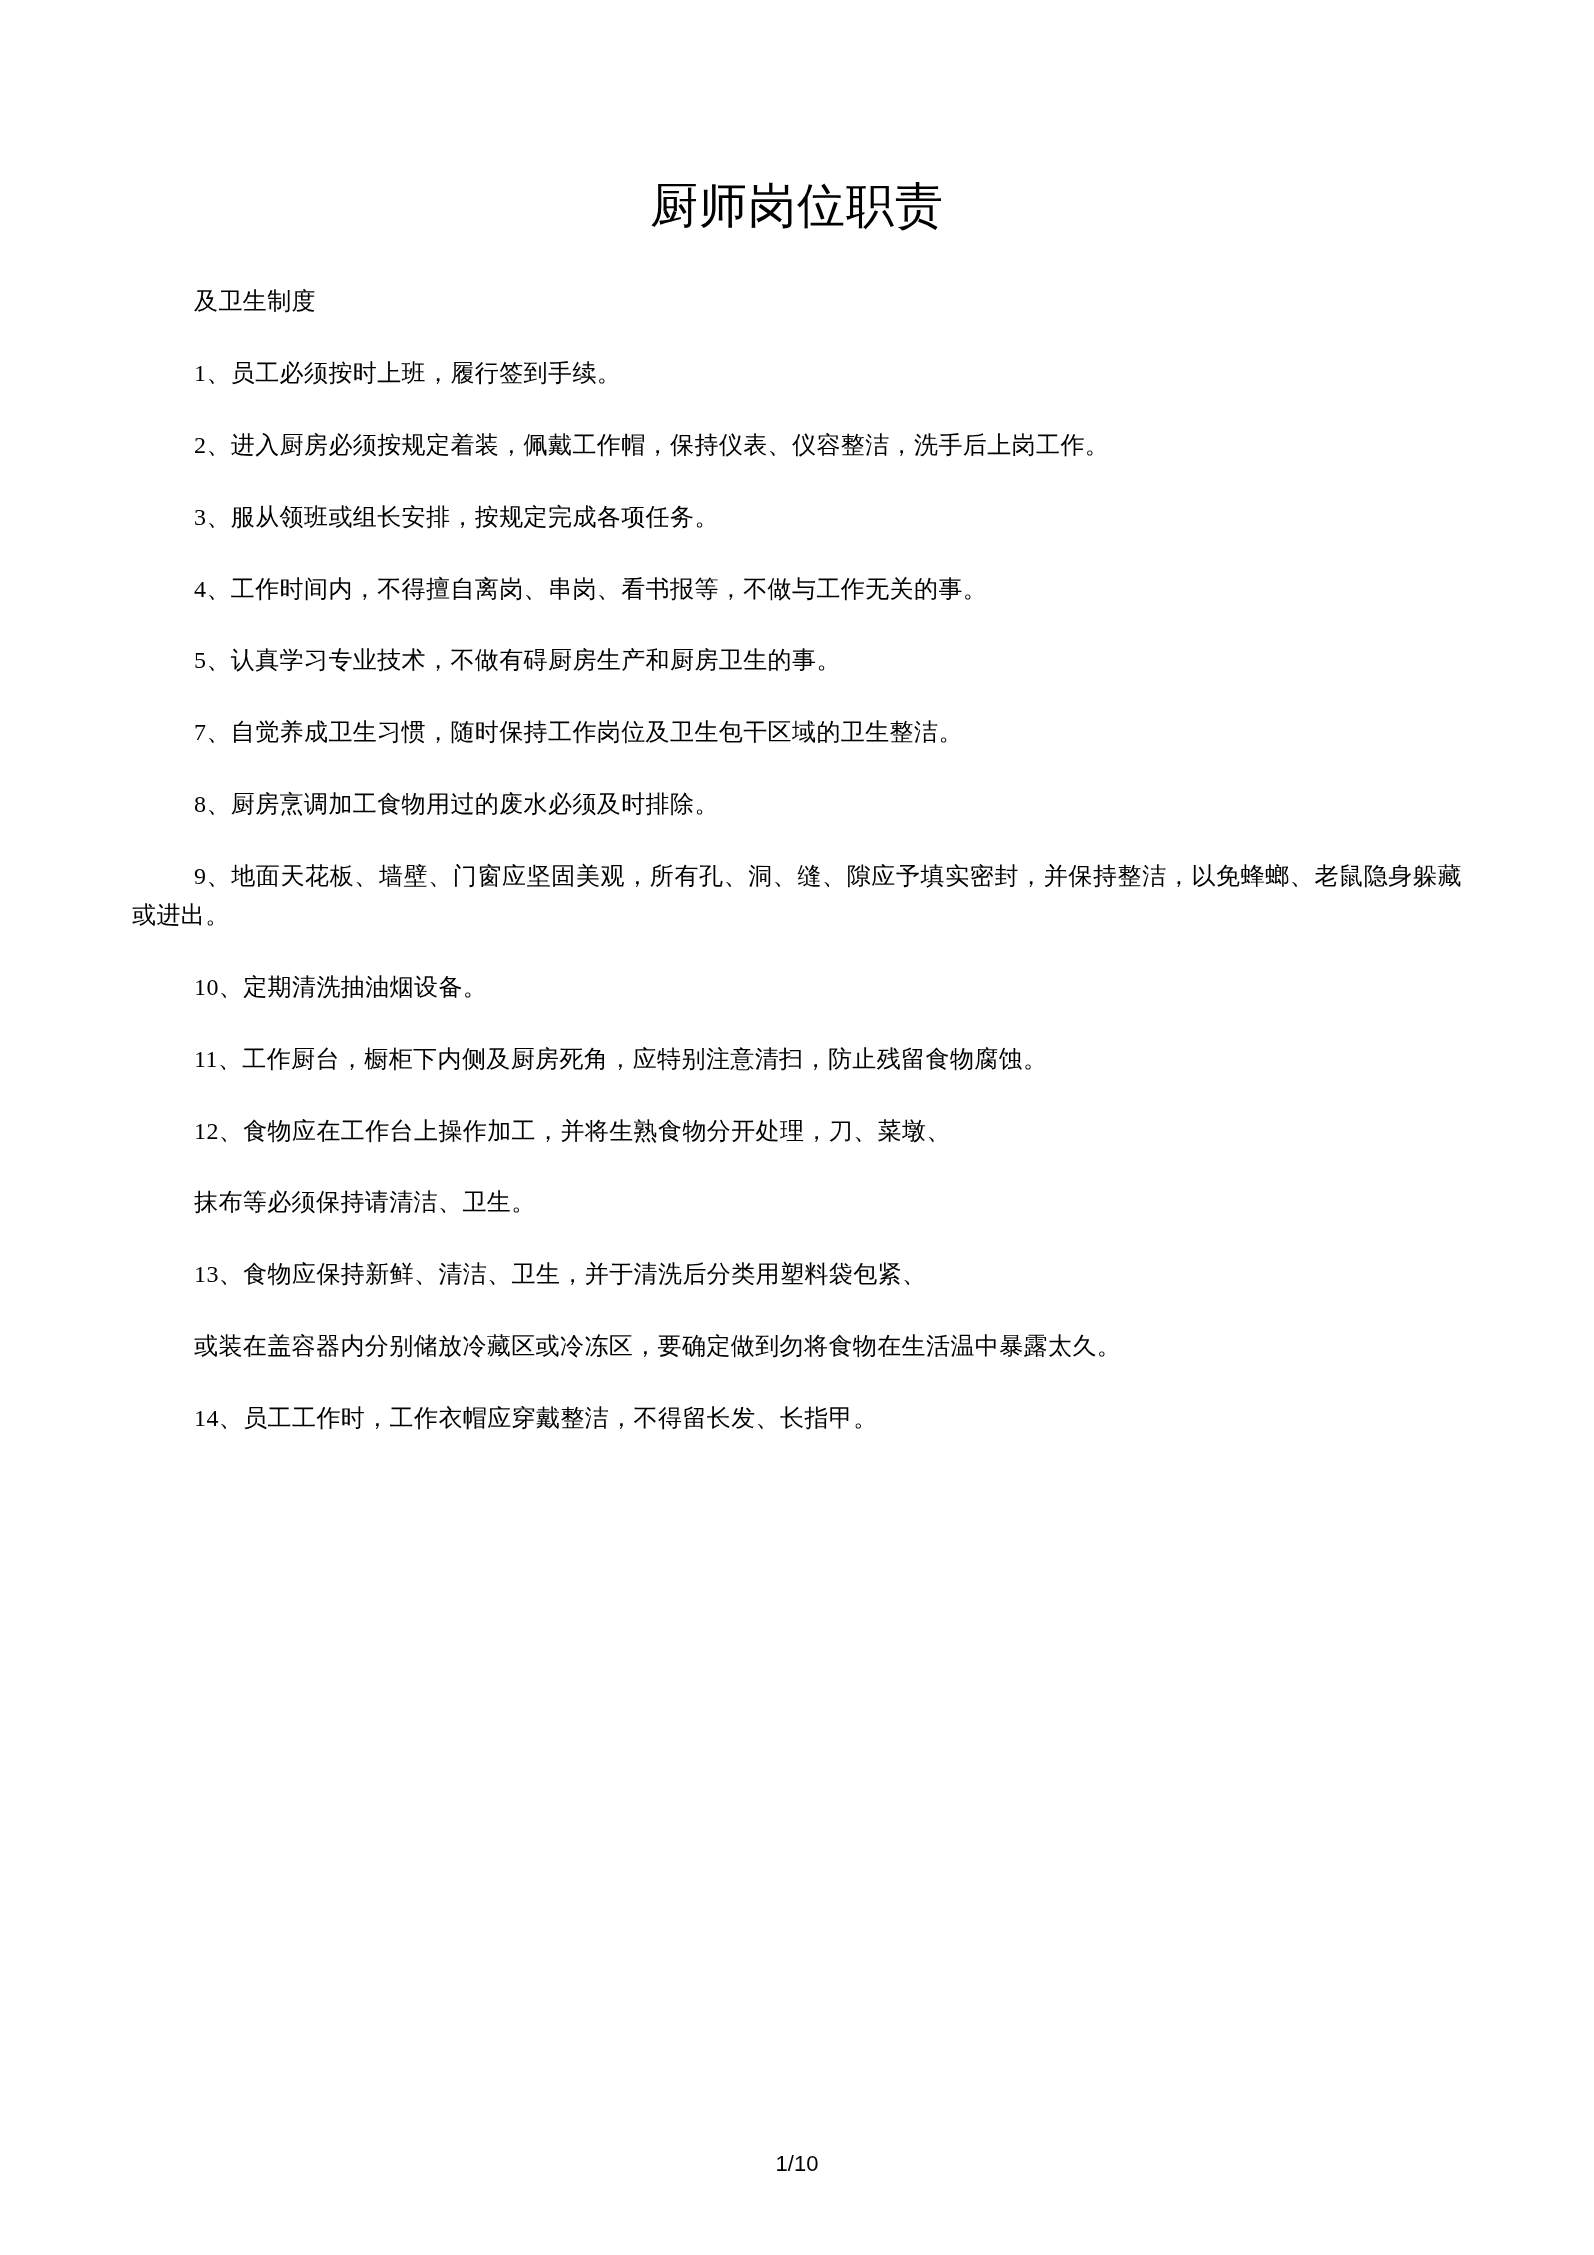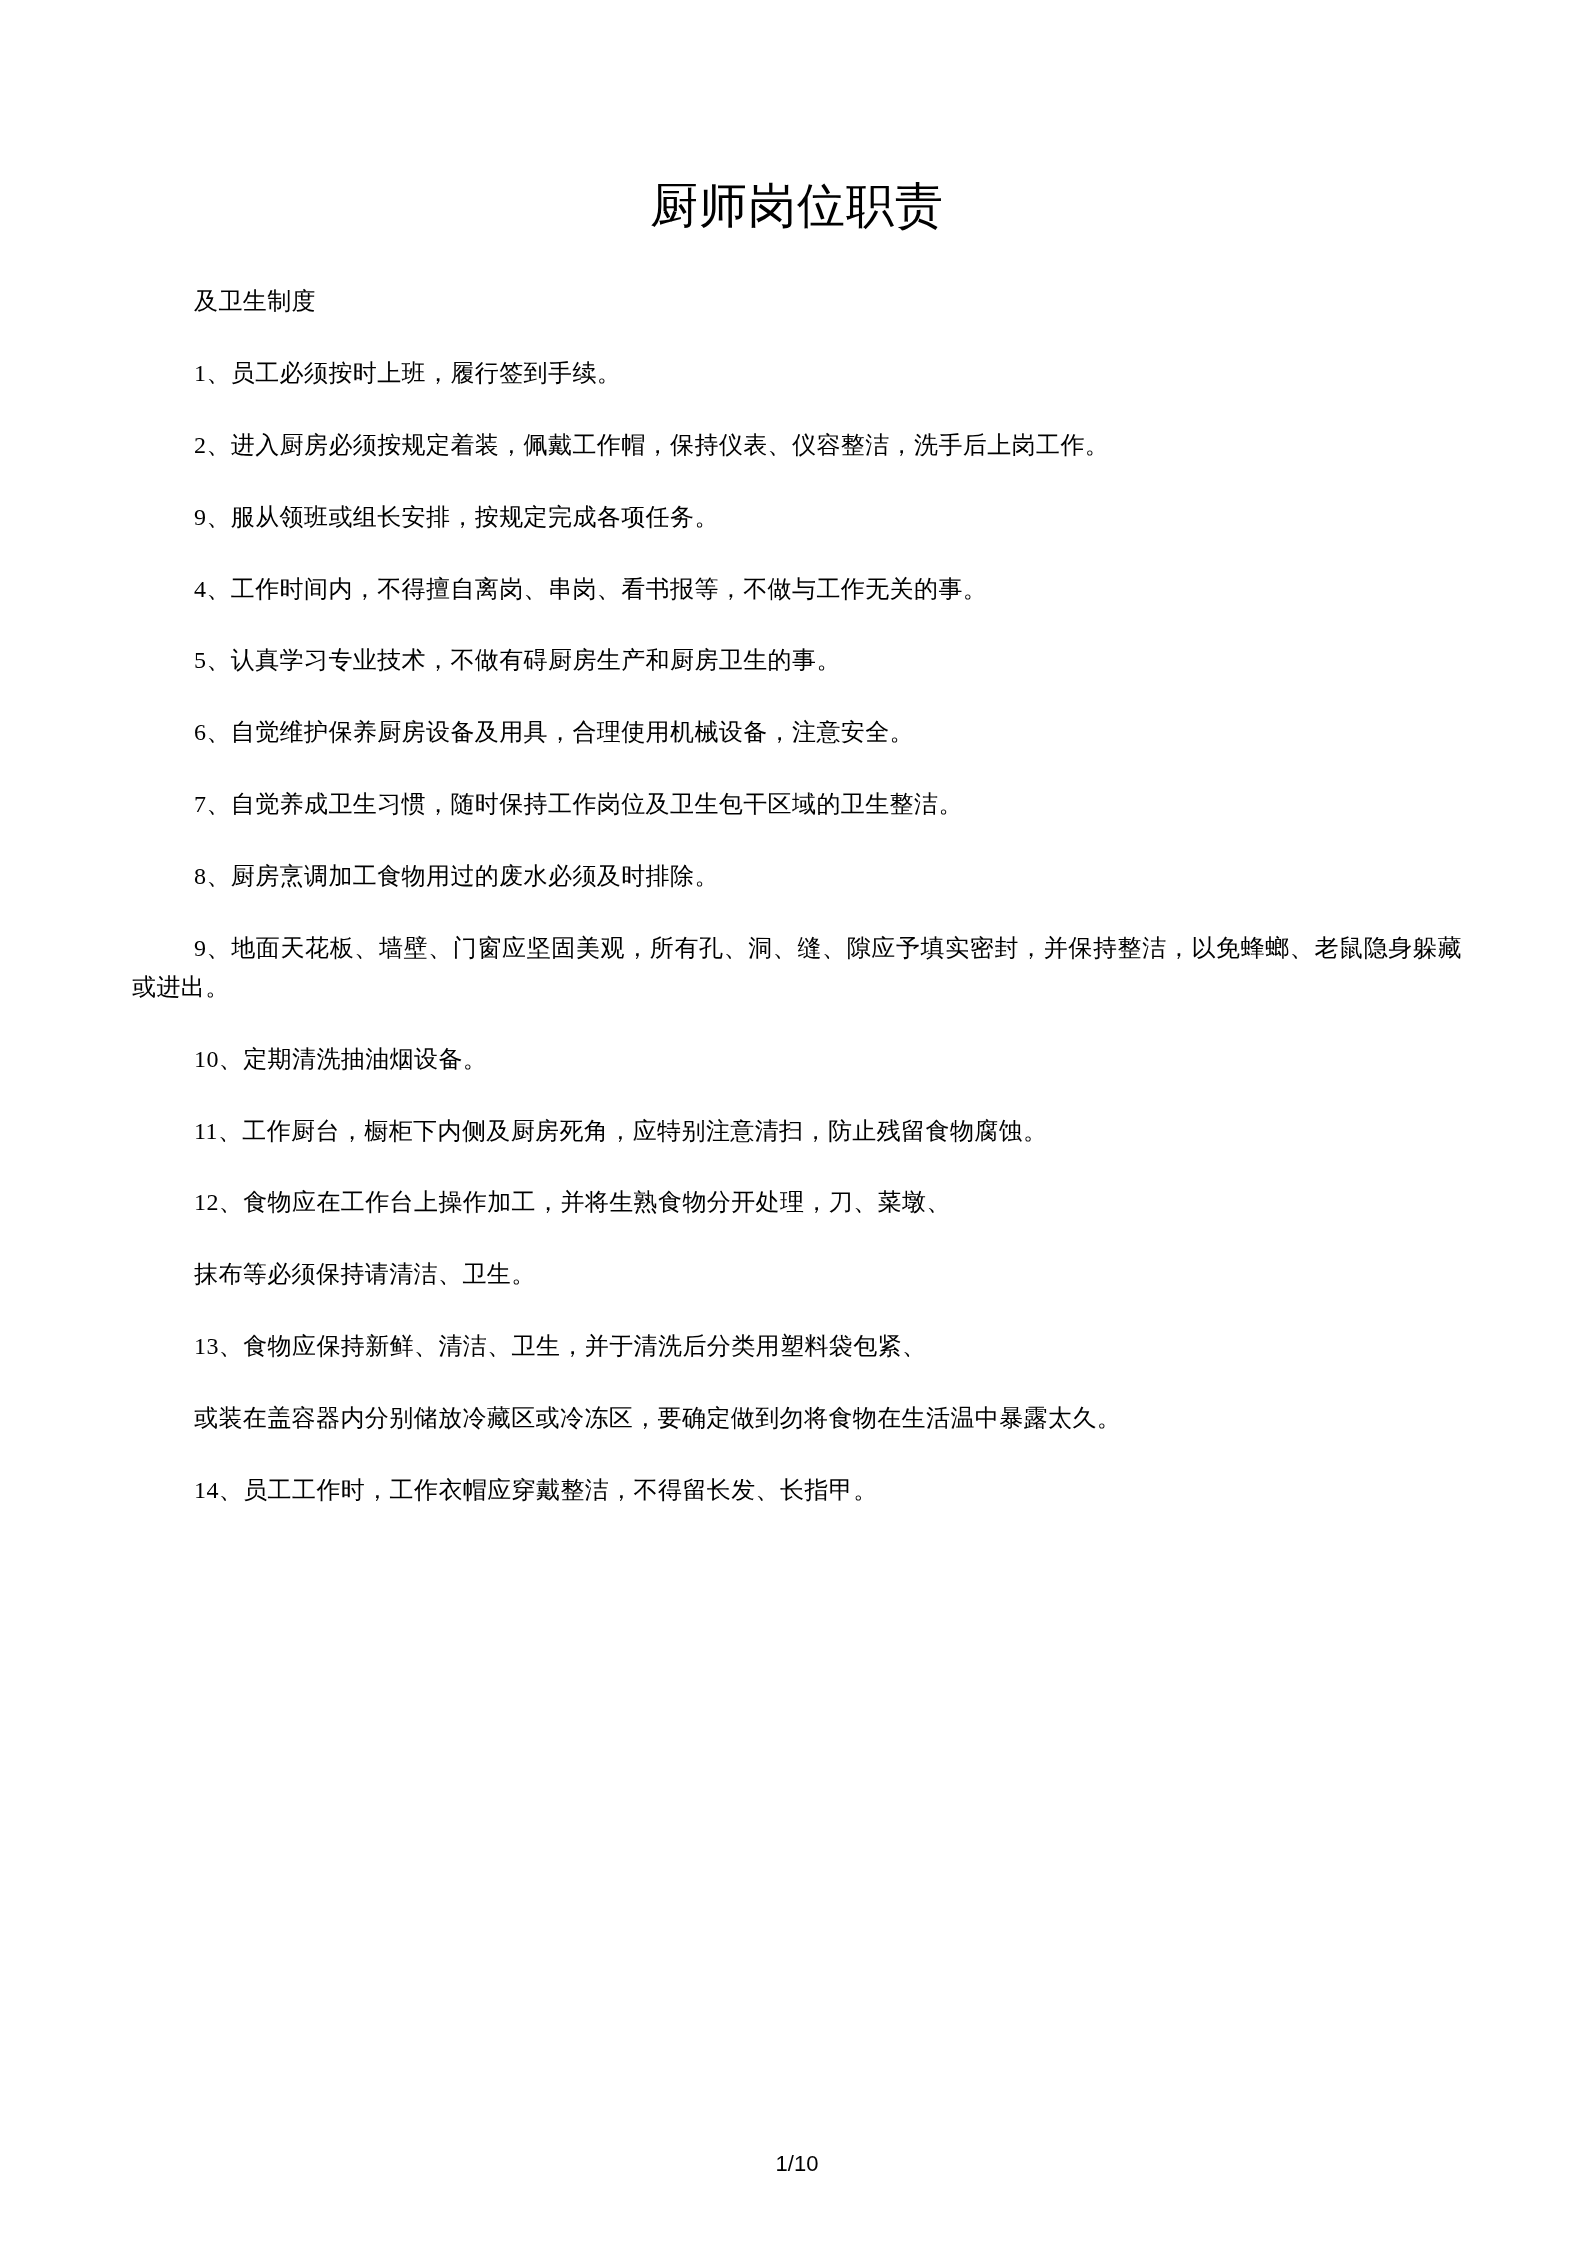--- a/index.html
+++ b/index.html
@@ -56,24 +56,23 @@
 <body>
 
 <div class="page">
 
   <h1 class="doc-title">厨师岗位职责</h1>
 
   <p class="para">及卫生制度</p>
 
   <p class="para">1、员工必须按时上班，履行签到手续。</p>
   <p class="para">2、进入厨房必须按规定着装，佩戴工作帽，保持仪表、仪容整洁，洗手后上岗工作。</p>
-  <p class="para">9、服从领班或组长安排，按规定完成各项任务。</p>
+  <p class="para">3、服从领班或组长安排，按规定完成各项任务。</p>
   <p class="para">4、工作时间内，不得擅自离岗、串岗、看书报等，不做与工作无关的事。</p>
   <p class="para">5、认真学习专业技术，不做有碍厨房生产和厨房卫生的事。</p>
-  <p class="para">6、自觉维护保养厨房设备及用具，合理使用机械设备，注意安全。</p>
   <p class="para">7、自觉养成卫生习惯，随时保持工作岗位及卫生包干区域的卫生整洁。</p>
   <p class="para">8、厨房烹调加工食物用过的废水必须及时排除。</p>
   <p class="para">9、地面天花板、墙壁、门窗应坚固美观，所有孔、洞、缝、隙应予填实密封，并保持整洁，以免蜂螂、老鼠隐身躲藏或进出。</p>
   <p class="para">10、定期清洗抽油烟设备。</p>
   <p class="para">11、工作厨台，橱柜下内侧及厨房死角，应特别注意清扫，防止残留食物腐蚀。</p>
   <p class="para">12、食物应在工作台上操作加工，并将生熟食物分开处理，刀、菜墩、</p>
   <p class="para sub-indent">抹布等必须保持请清洁、卫生。</p>
   <p class="para">13、食物应保持新鲜、清洁、卫生，并于清洗后分类用塑料袋包紧、</p>
   <p class="para">或装在盖容器内分别储放冷藏区或冷冻区，要确定做到勿将食物在生活温中暴露太久。</p>
   <p class="para">14、员工工作时，工作衣帽应穿戴整洁，不得留长发、长指甲。</p>

